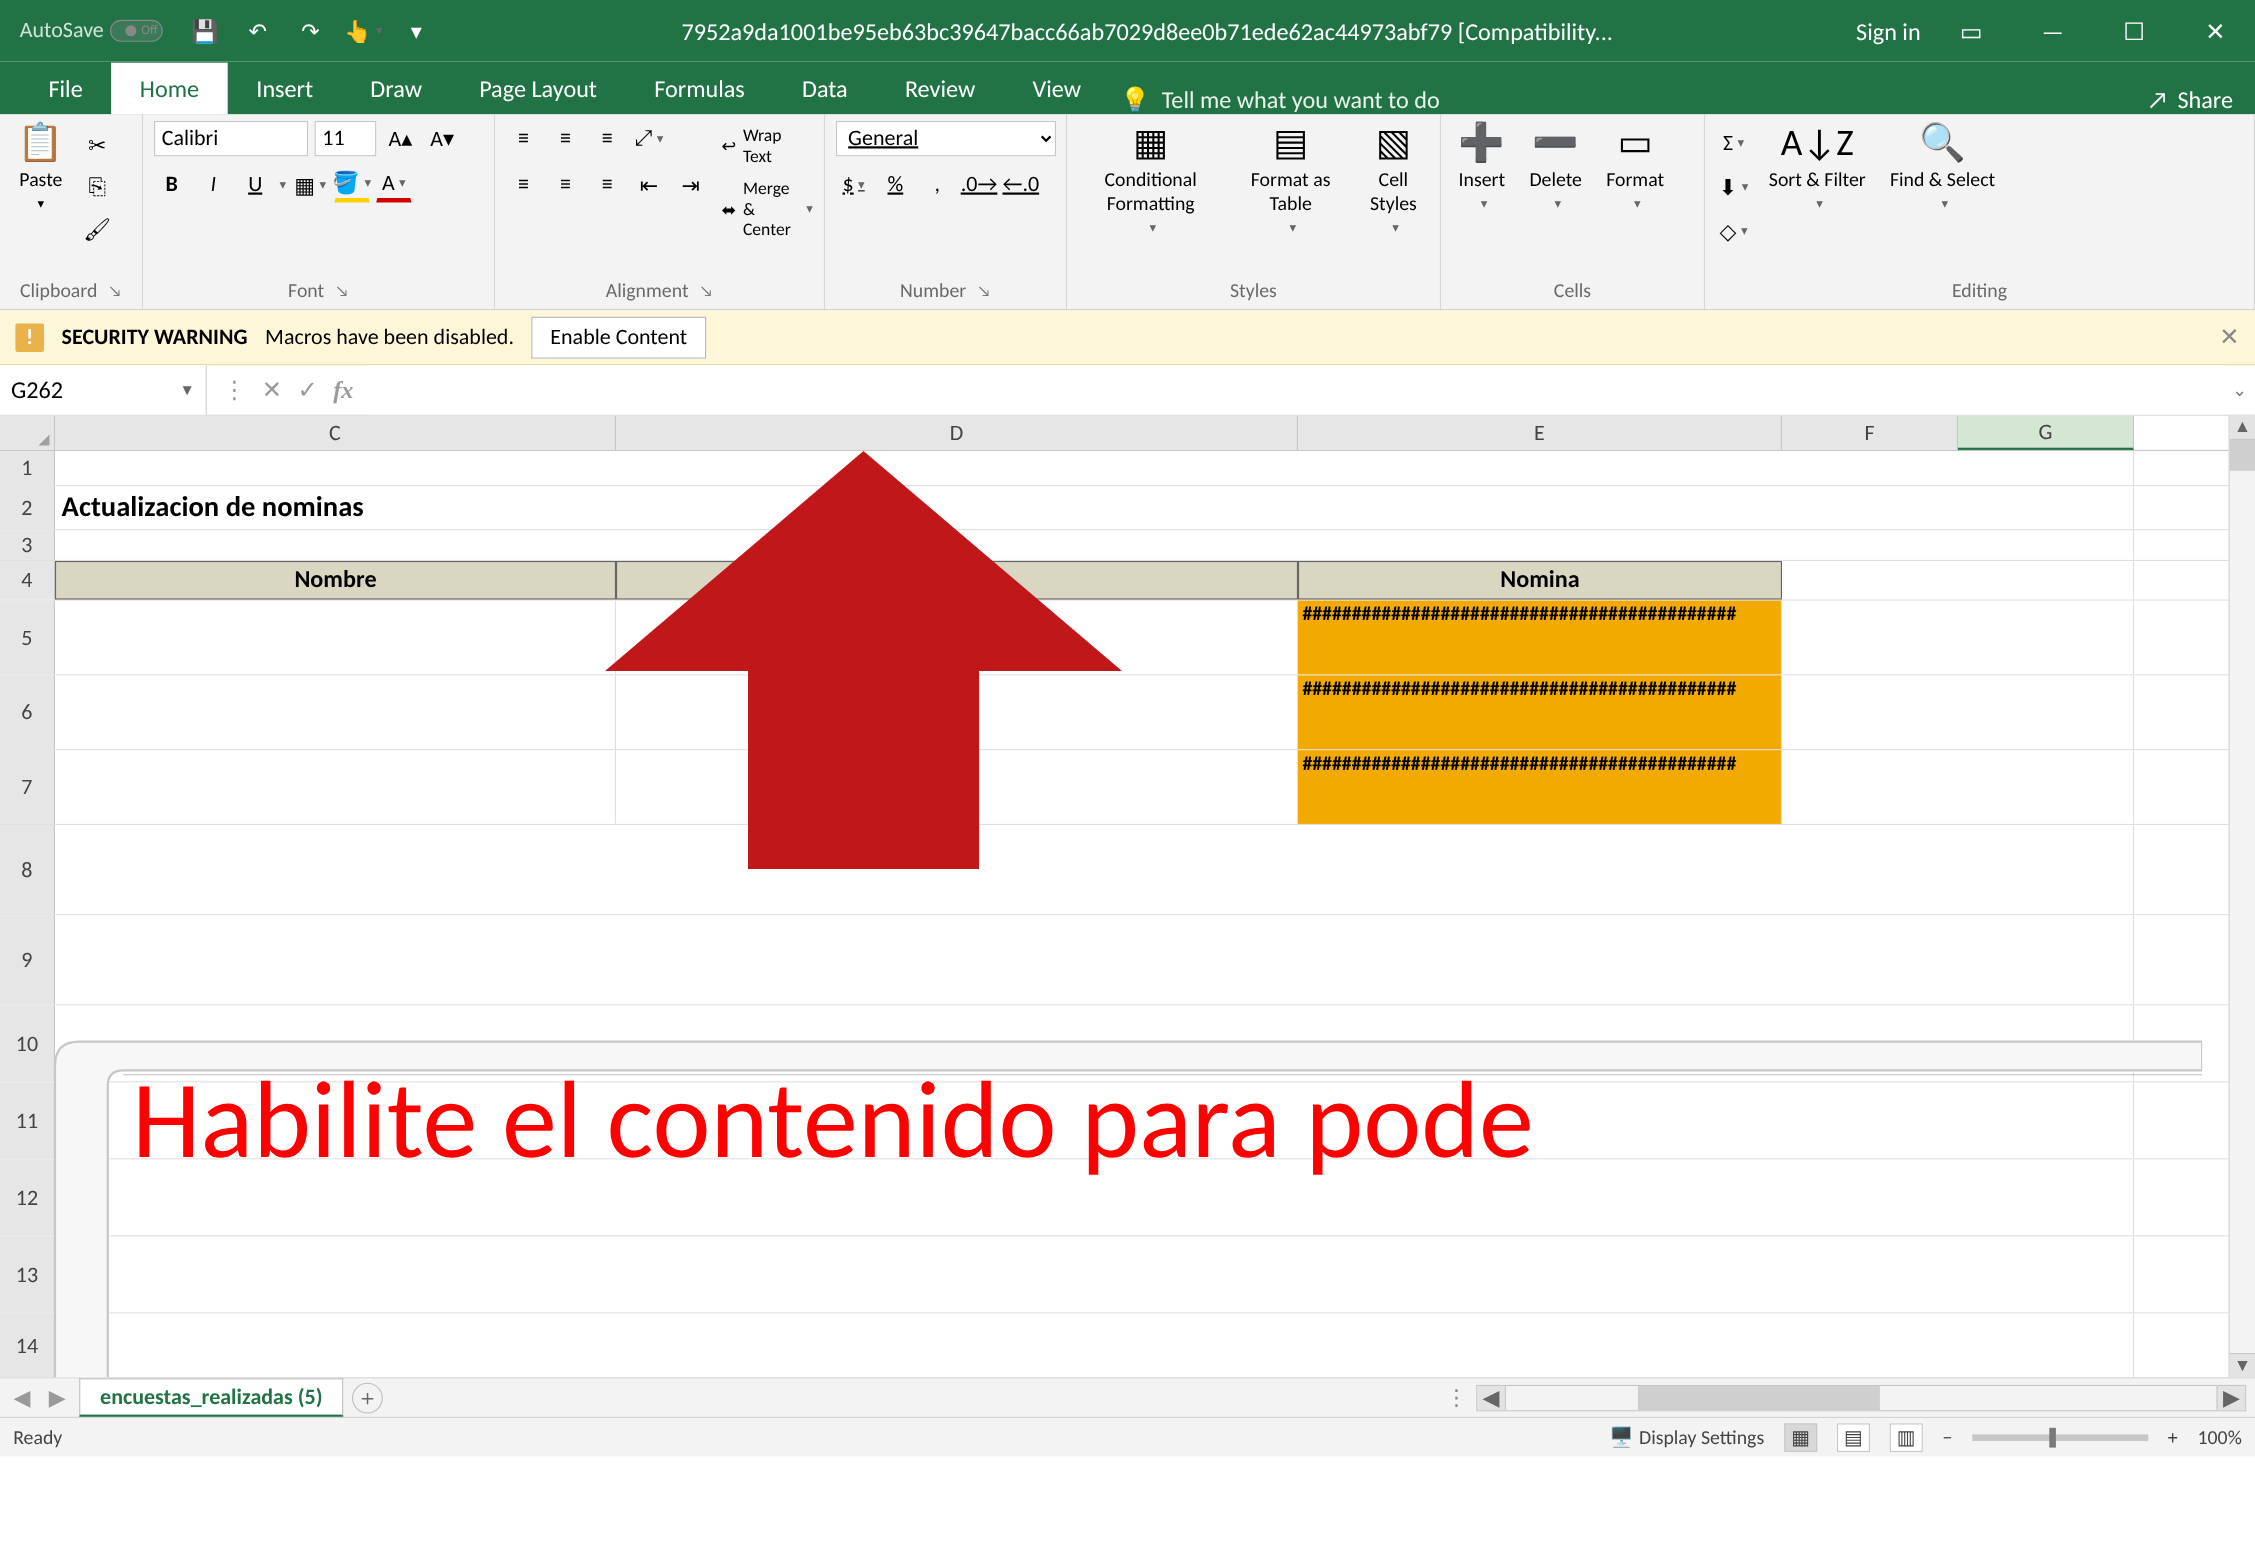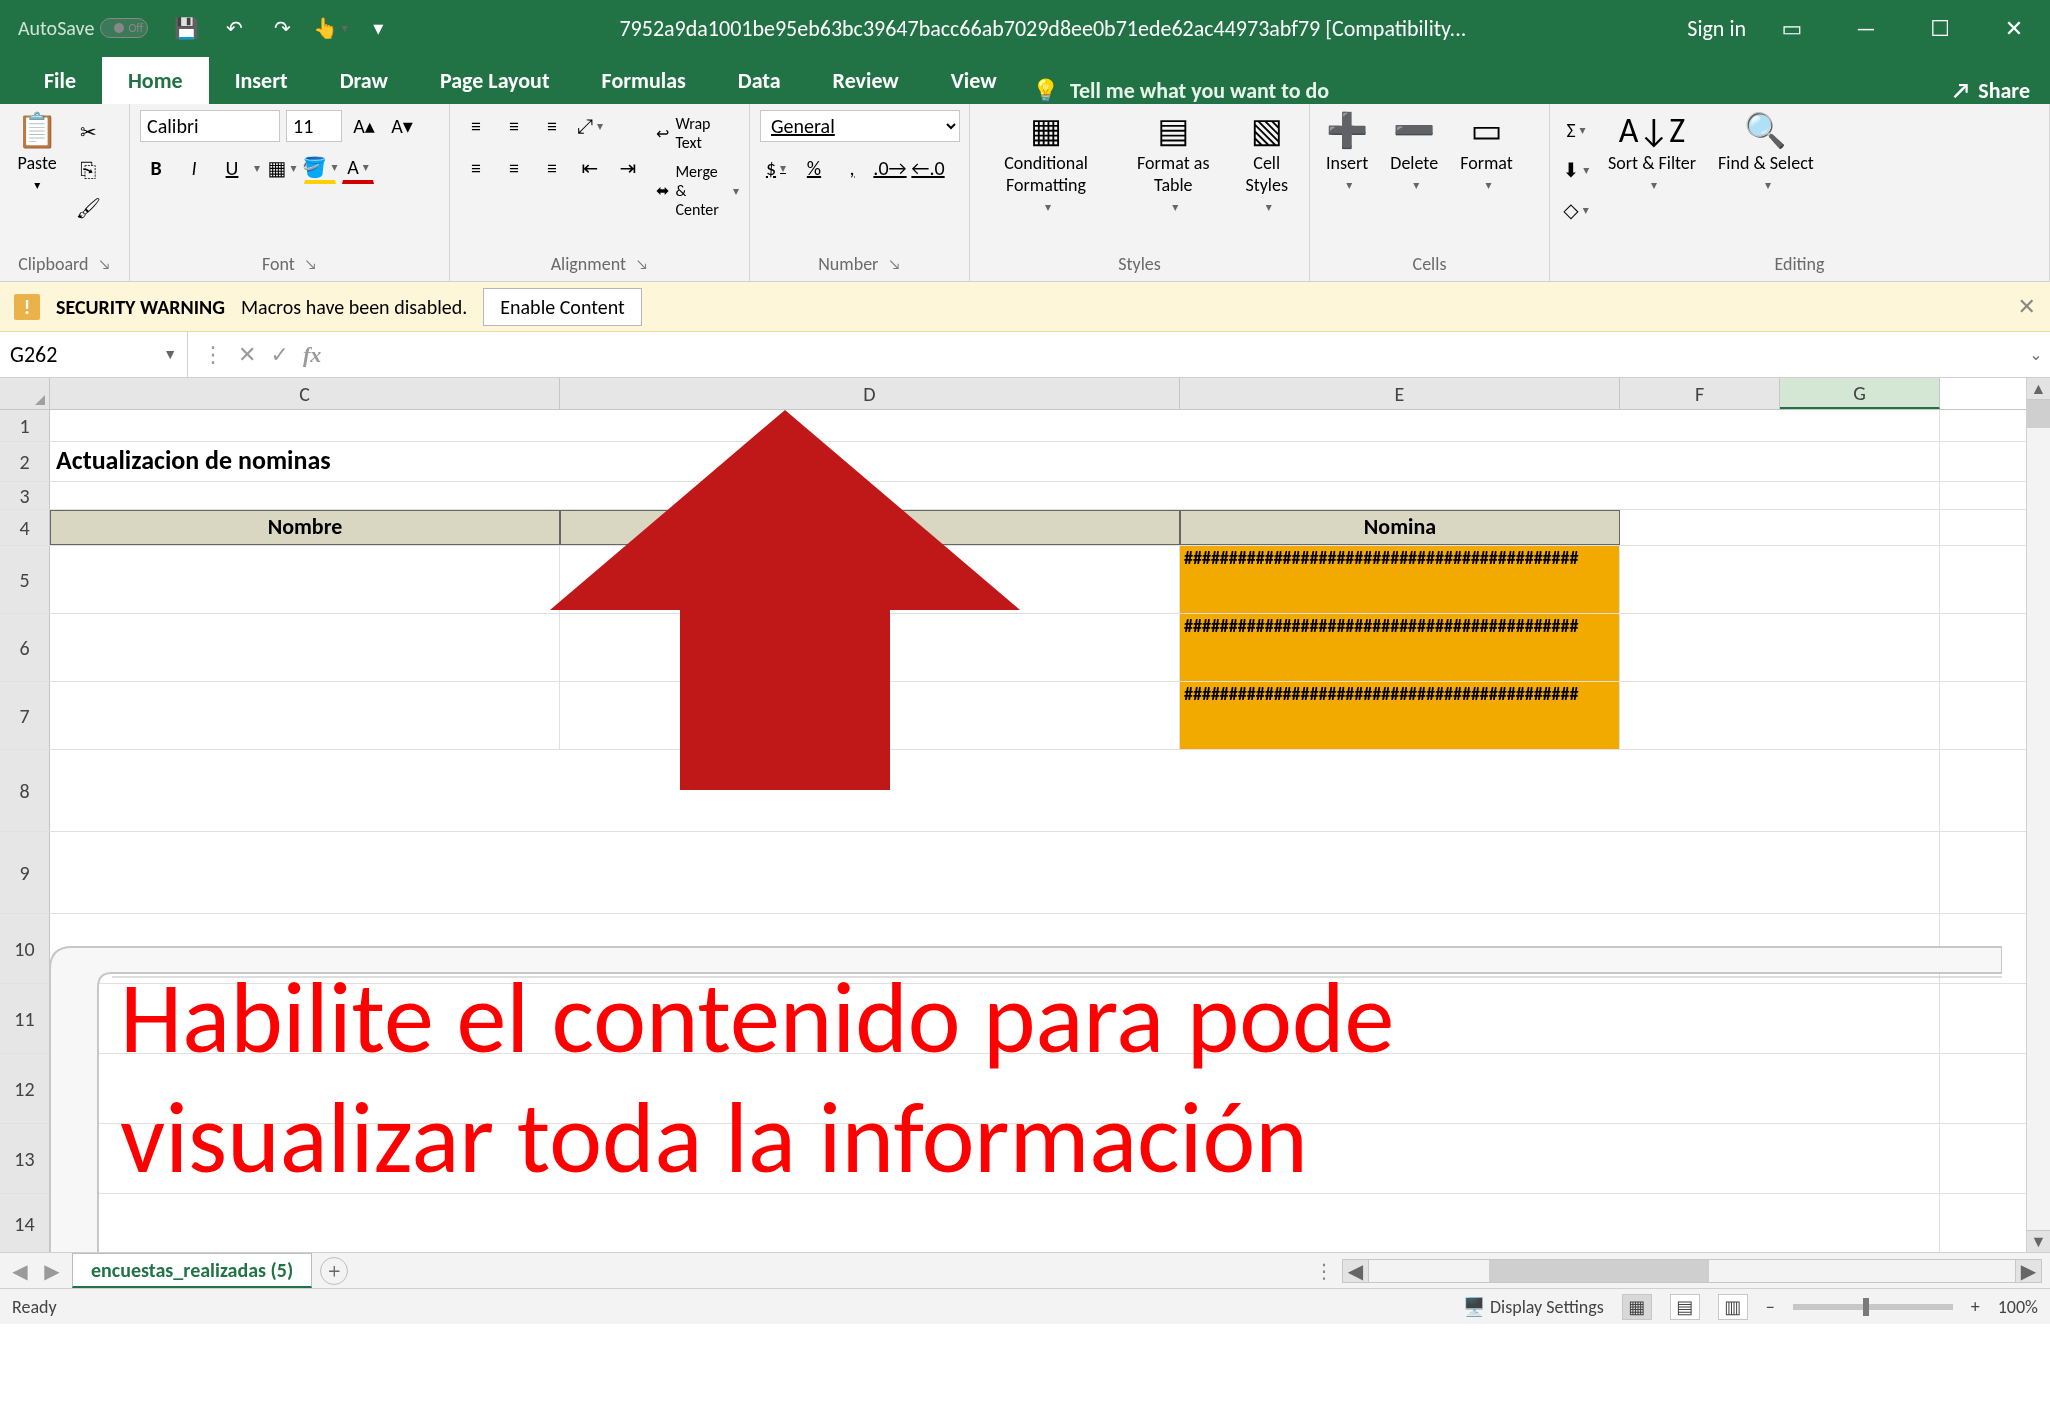--- a/index.html
+++ b/index.html
@@ -10,21 +10,21 @@
 .titlebar-left { display: flex; align-items: center; gap: 8px; }
 .autosave { display:flex; align-items:center; gap:6px; color:#cfe3d6; font-size:20px; padding:0 10px;}
 .autosave .toggle { width:48px; height:20px; border:1px solid #888; border-radius:10px; display:inline-flex; align-items:center; justify-content:flex-end; padding-right:4px; color:#888; font-size:12px; background:#3a7a58;}
 .tb-icon { width:40px; height:40px; display:flex; align-items:center; justify-content:center; color:#fff; font-size:20px; }
 .doc-title { flex:1; text-align:center; font-size:22px; color:#fff; }
 .titlebar-right { display:flex; align-items:center; gap:18px; }
 .titlebar-right .sys { width:56px; height:40px; display:flex; align-items:center; justify-content:center; font-size:22px;}
 .signin { font-size:22px; }
 
 
-.tabsrow { background:#217346; height:48px; display:flex; align-items:flex-end; padding-left:18px; gap:0;font-weight:bold; }
+.tabsrow { background:#217346; height:48px; display:flex; align-items:flex-end; padding-left:18px; gap:0; }
 .tab { color:#fff; font-size:22px; padding:10px 26px; cursor:pointer; }
 .tab.active { background:#fff; color:#217346; }
 .tab.file { color:#fff; }
 .tellme { display:flex; align-items:center; color:#e8f3ec; font-size:22px; gap:10px; margin-left:10px;}
 .tellme .bulb { font-size:22px;}
 .share { margin-left:auto; color:#fff; font-size:22px; display:flex; align-items:center; gap:8px; padding-right:20px;}
 
 
 .ribbon { background:#f3f3f3; border-bottom:1px solid #d0d0d0; height:178px; display:flex; }
 .group { border-right:1px solid #d6d6d6; display:flex; flex-direction:column; padding:6px 10px 2px 10px; }
@@ -428,21 +428,20 @@
   </div>
 
   <div class="arrow-shape">
     <svg width="470" height="380">
       <polygon points="235,0 470,200 340,200 340,380 130,380 130,200 0,200" fill="#c01818"></polygon>
     </svg>
   </div>
 
   <div class="bigtext">
     <div>Habilite el contenido para pode</div>
-    <div>visualizar toda la información</div>
   </div>
 
   <div class="vscroll">
     <div class="vbtn2">▲</div>
     <div class="vtrack">
         <div class="vthumb"></div>
       </div>
     <div class="vbtn2 b">▼</div>
   </div>
 </div>

